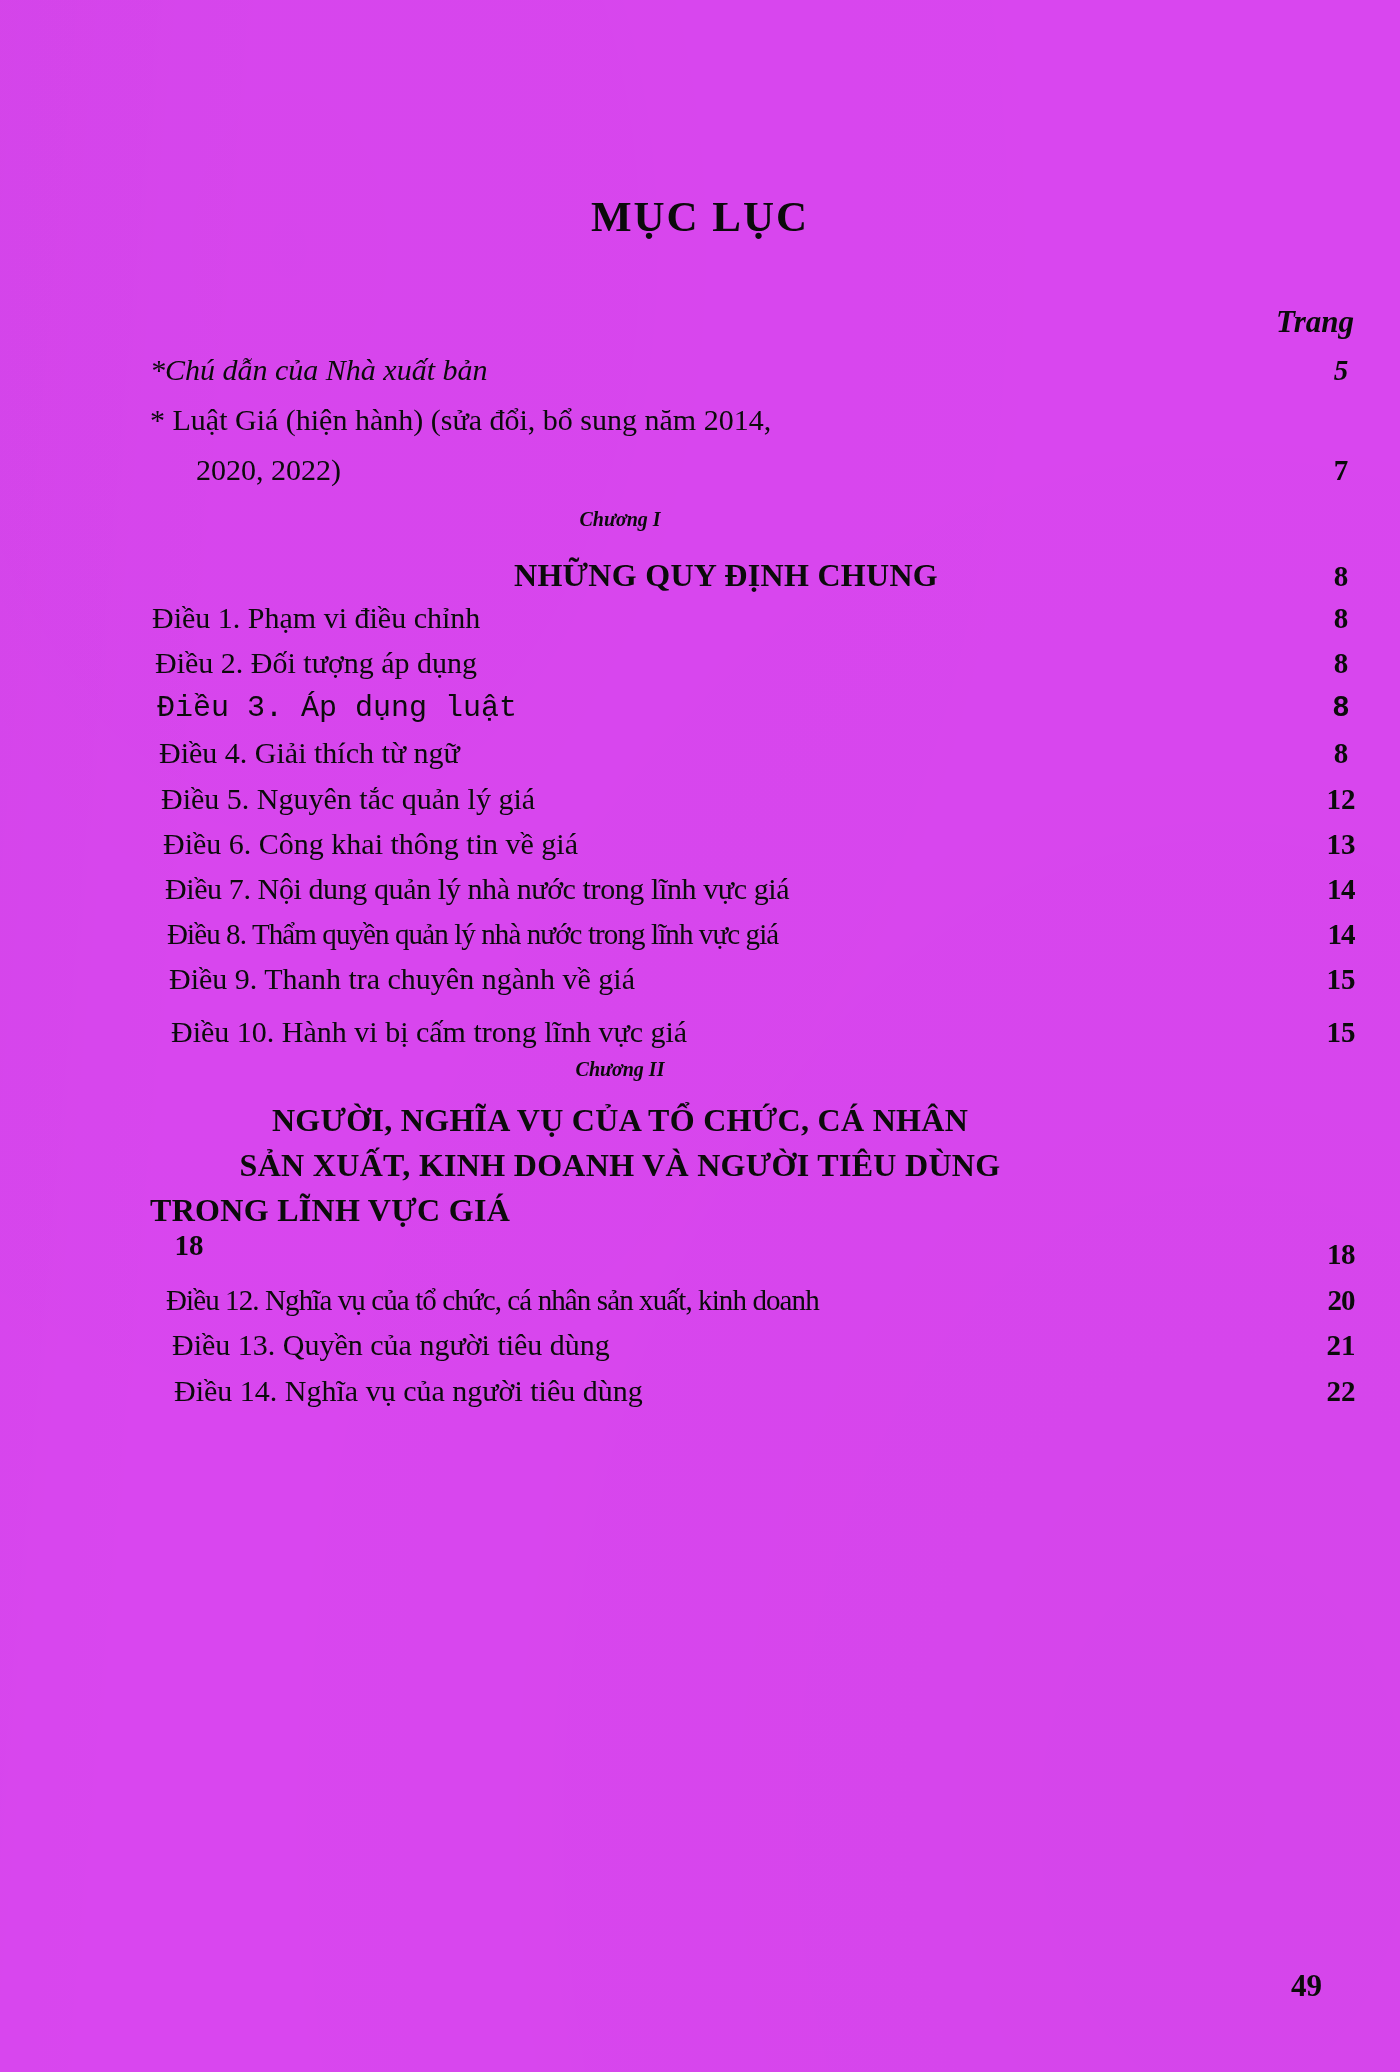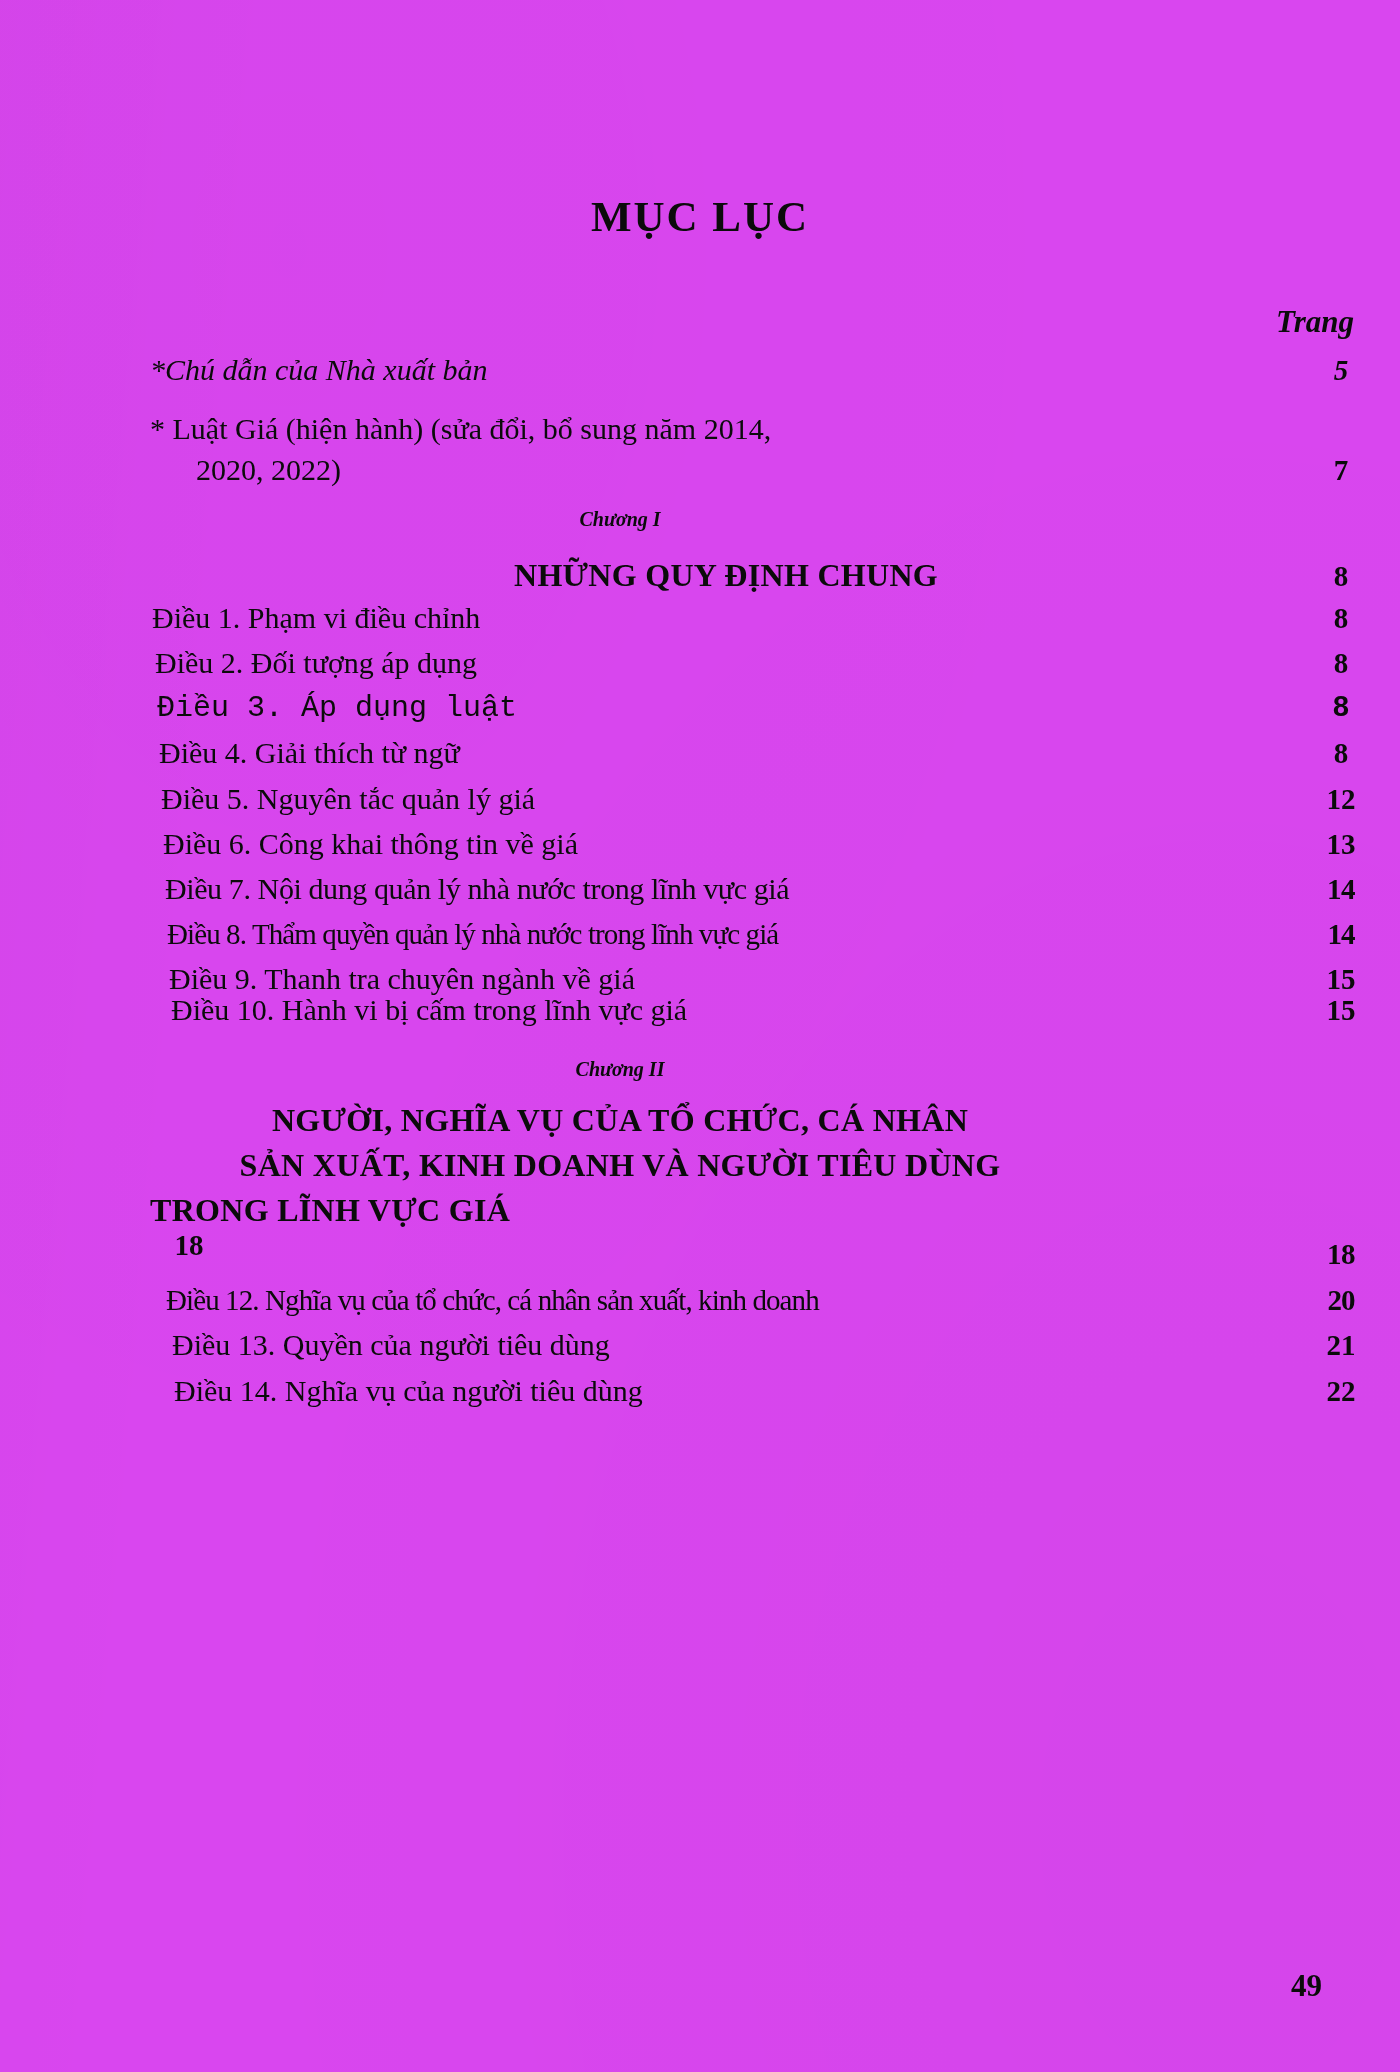--- a/index.html
+++ b/index.html
@@ -135,21 +135,21 @@
   <div class="title">MỤC LỤC</div>
 
   <div class="trang">Trang</div>
 
   <div class="row front" style="top:355px;">
     <span class="label">*Chú dẫn của Nhà xuất bản</span>
     <span class="spacer"></span>
     <span class="pageno">5</span>
   </div>
 
-  <div class="row" style="top:405px;margin-top:9px;">
+  <div class="row" style="top:405px;">
     <span class="label">* Luật Giá (hiện hành) (sửa đổi, bổ sung năm 2014,</span>
     <span class="spacer"></span>
   </div>
 
   <div class="row" style="top:455px; left:196px;">
     <span class="label">2020, 2022)</span>
     <span class="spacer"></span>
     <span class="pageno">7</span>
   </div>
 
@@ -207,21 +207,21 @@
     <span class="spacer"></span>
     <span class="pageno">14</span>
   </div>
 
   <div class="row" style="top:964px; left:169px;">
     <span class="label">Điều 9. Thanh tra chuyên ngành về giá</span>
     <span class="spacer"></span>
     <span class="pageno">15</span>
   </div>
 
-  <div class="row" style="top:995px; left:171px;">
+  <div class="row" style="top:1017px; left:171px;">
     <span class="label">Điều 10. Hành vi bị cấm trong lĩnh vực giá</span>
     <span class="spacer"></span>
     <span class="pageno">15</span>
   </div>
 
   <div class="chapter-label" style="top:1058px;">Chương II</div>
 
   <div class="chapter-title" style="top:1102px;">NGƯỜI, NGHĨA VỤ CỦA TỔ CHỨC, CÁ NHÂN</div>
   <div class="chapter-title" style="top:1147px;">SẢN XUẤT, KINH DOANH VÀ NGƯỜI TIÊU DÙNG</div>
 

